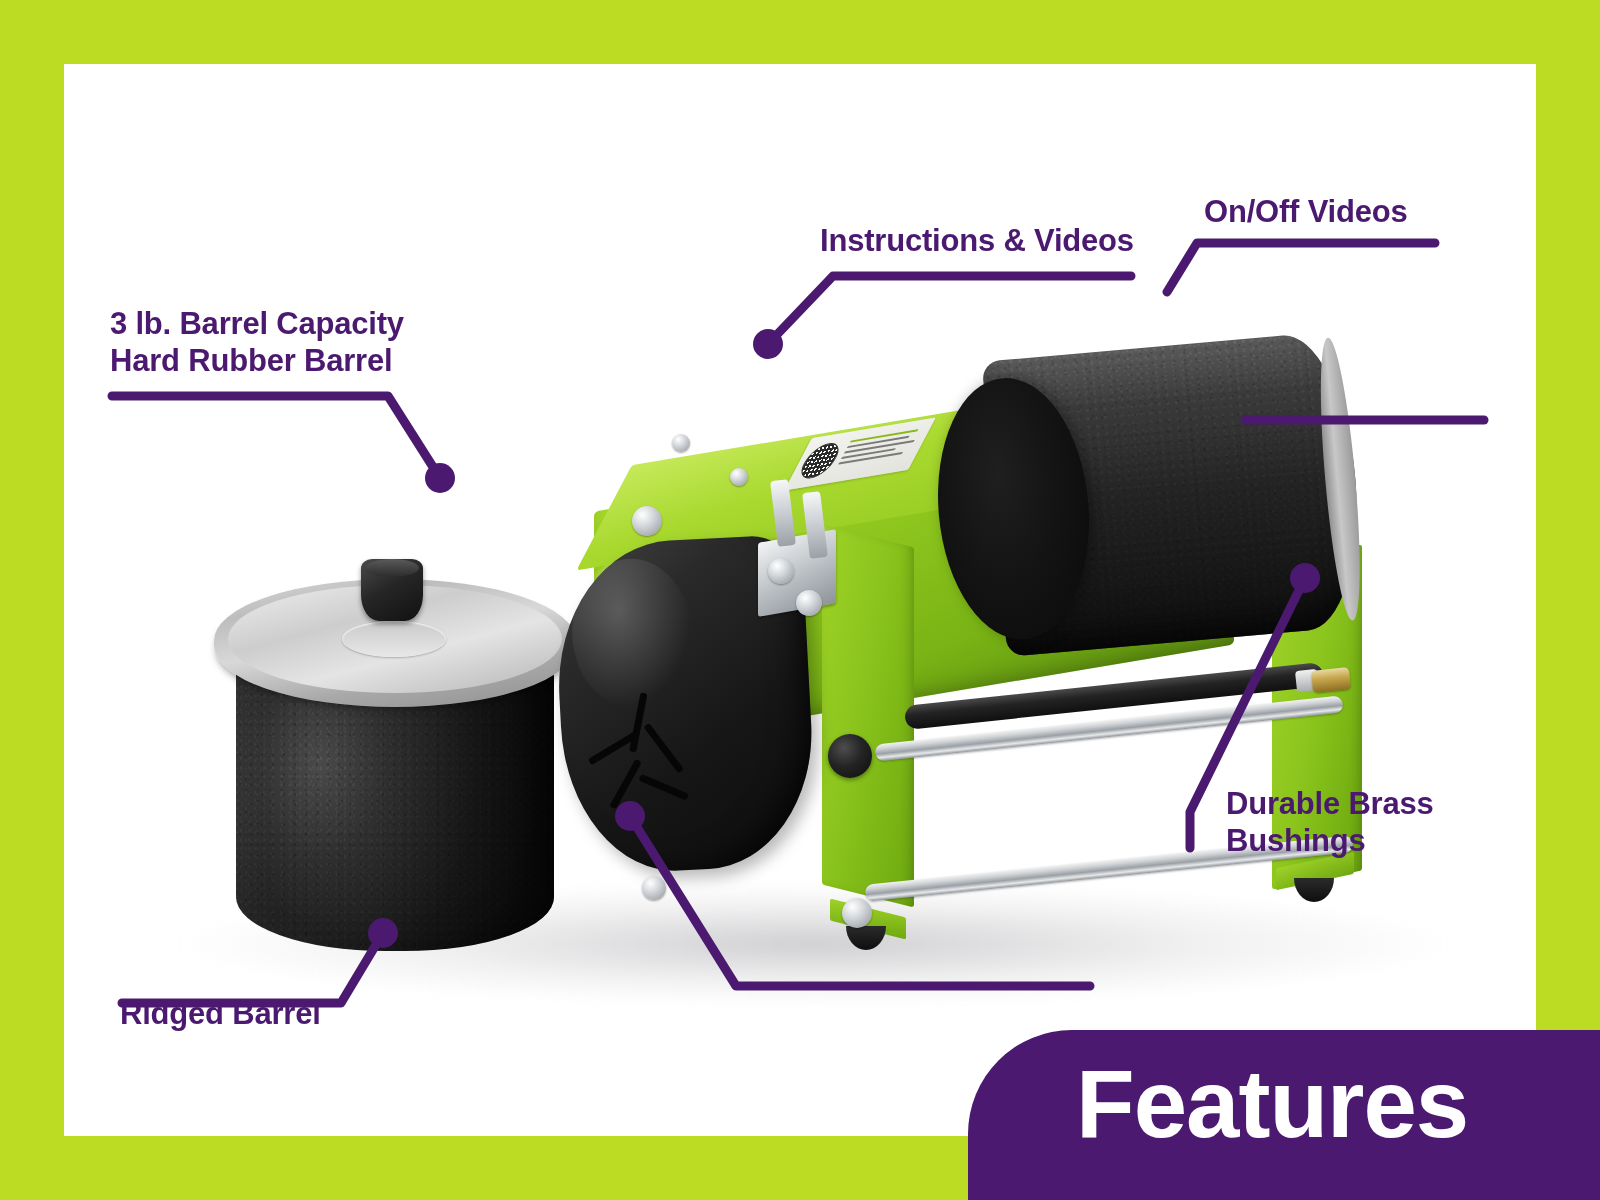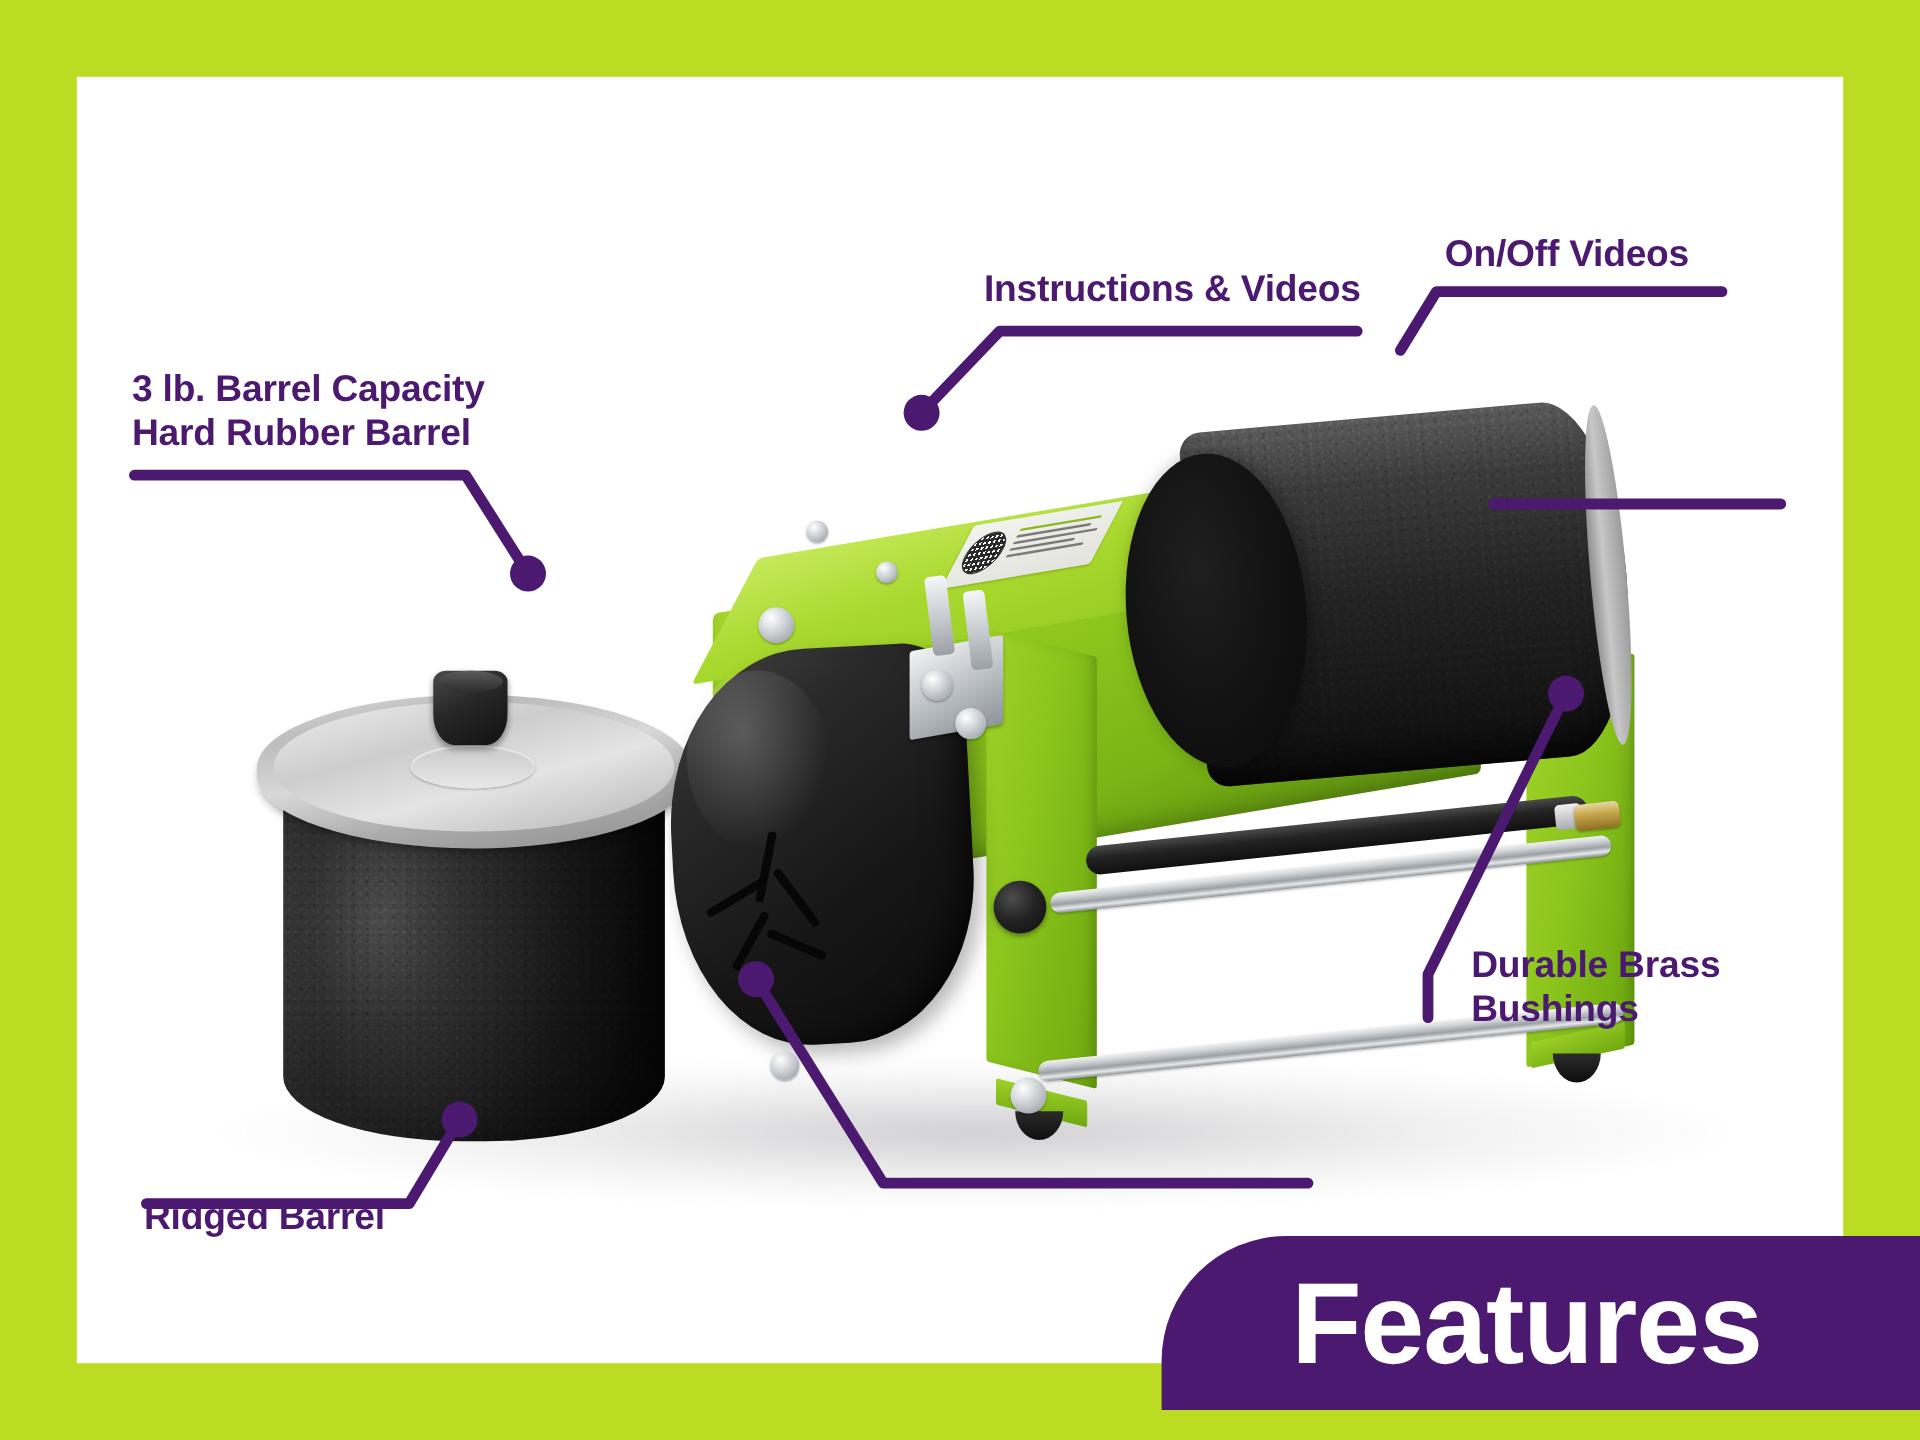--- a/index.html
+++ b/index.html
@@ -250,21 +250,21 @@
 
   
   .callout-text{
     position:absolute;color:#4b1a70;font-weight:bold;
     font-size:31px;line-height:1.18;letter-spacing:-.2px;white-space:pre;
   }
   svg.leaders{position:absolute;left:0;top:0;width:1600px;height:1200px;pointer-events:none;}
 
   
   .banner{
-    position:absolute;left:968px;top:1030px;width:632px;height:145px;
+    position:absolute;left:968px;top:1030px;width:632px;height:170px;
     background:#4b1a70;border-top-left-radius:104px;
   }
   .banner-label{
     position:absolute;left:108px;top:26px;color:#ffffff;font-weight:bold;
     font-size:96px;letter-spacing:-1px;line-height:1;
   }
 </style>
 </head>
 <body>
 

